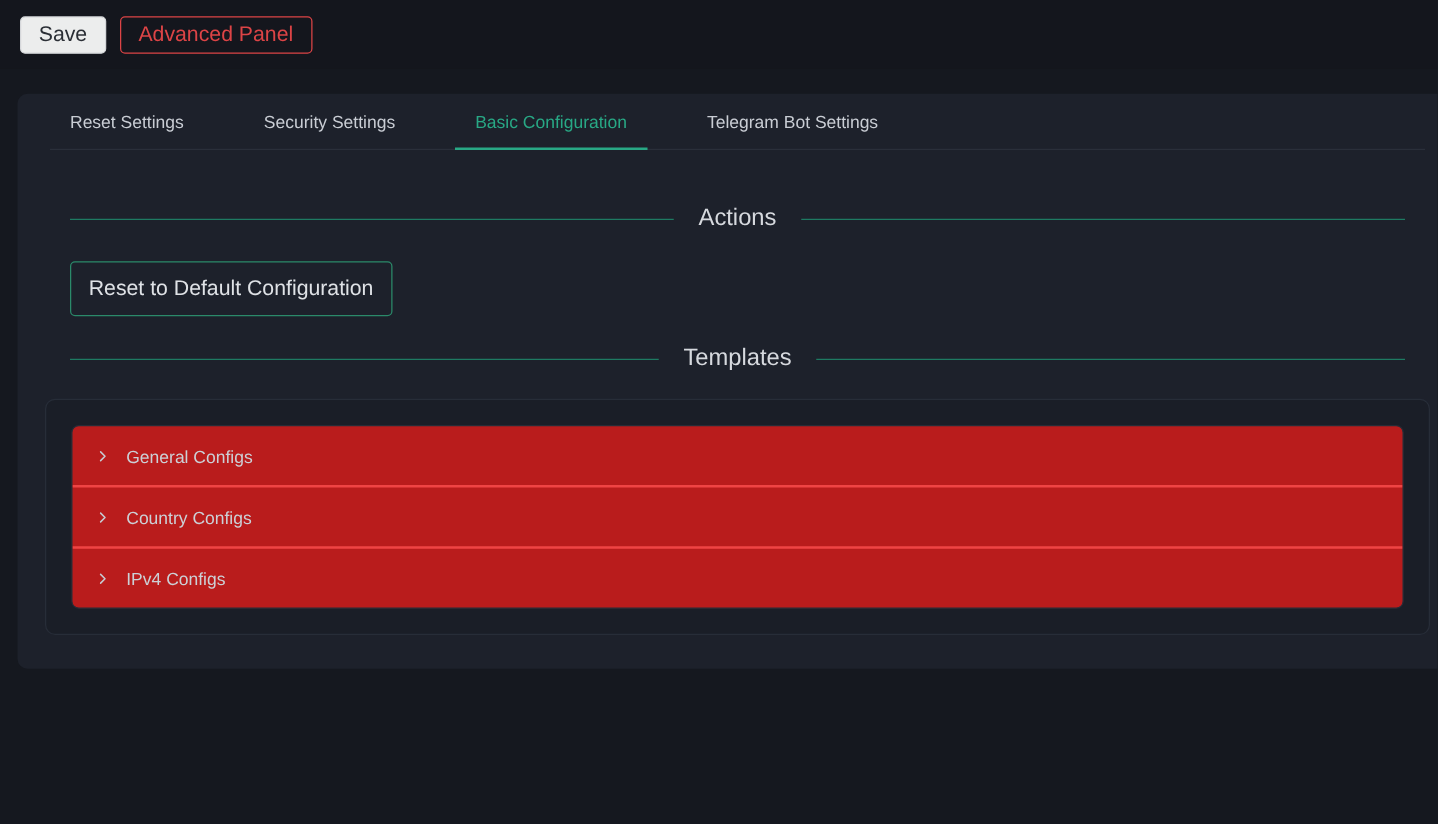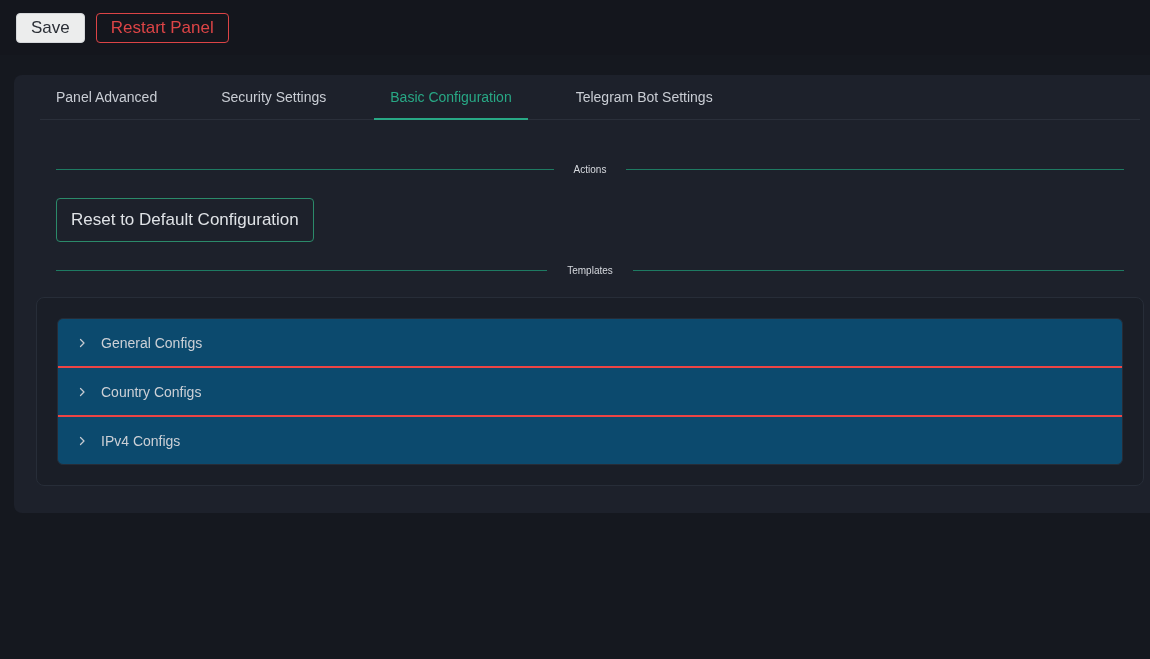--- a/index.html
+++ b/index.html
@@ -72,21 +72,21 @@
     background: #28a885;
   }
 
   
   .content { padding: 0 42px; }
 
   .divider {
     display: flex;
     align-items: center;
     color: #d6d9de;
-    font-size: 10px;
+    font-size: 19px;
   }
   .divider::before, .divider::after {
     content: "";
     flex: 1;
     height: 1px;
     background: #1e7a62;
   }
   .divider::before { margin-right: 20px; }
   .divider::after  { margin-left: 20px; }
   .divider-actions   { margin-top: 44px; }
@@ -108,48 +108,48 @@
     border-radius: 8px;
     padding: 0 20px 20px 20px;
   }
   .tabs-inner { margin: 46px 22px 0 22px; }
 
   
   .collapse {
     margin-top: 20px;
     border: 1px solid #262c37;
     border-radius: 6px;
-    background: #0c4a6e;
+    background: #b91c1c;
     overflow: hidden;
   }
   .collapse-item { border-top: 2px solid #ef4444; }
   .collapse-item:first-child { border-top: none; }
   .collapse-header {
     height: 47px;
     display: flex;
     align-items: center;
     gap: 13px;
     padding: 0 18px;
     cursor: pointer;
     color: #ccd0d6;
   }
   .chevron { display: inline-flex; width: 12px; height: 12px; }
 </style>
 </head>
 <body>
 
 <div class="topbar">
   <button class="btn btn-save">Save</button>
-  <button class="btn btn-restart">Restart Panel</button>
+  <button class="btn btn-restart">Advanced Panel</button>
 </div>
 
 <div class="card">
 
   <div class="tabs tabs-outer">
-    <div class="tab">Panel Advanced</div>
+    <div class="tab">Reset Settings</div>
     <div class="tab">Security Settings</div>
     <div class="tab active">Basic Configuration</div>
     <div class="tab">Telegram Bot Settings</div>
   </div>
 
   <div class="content">
 
     <div class="divider divider-actions">
       <span>Actions</span>
     </div>

